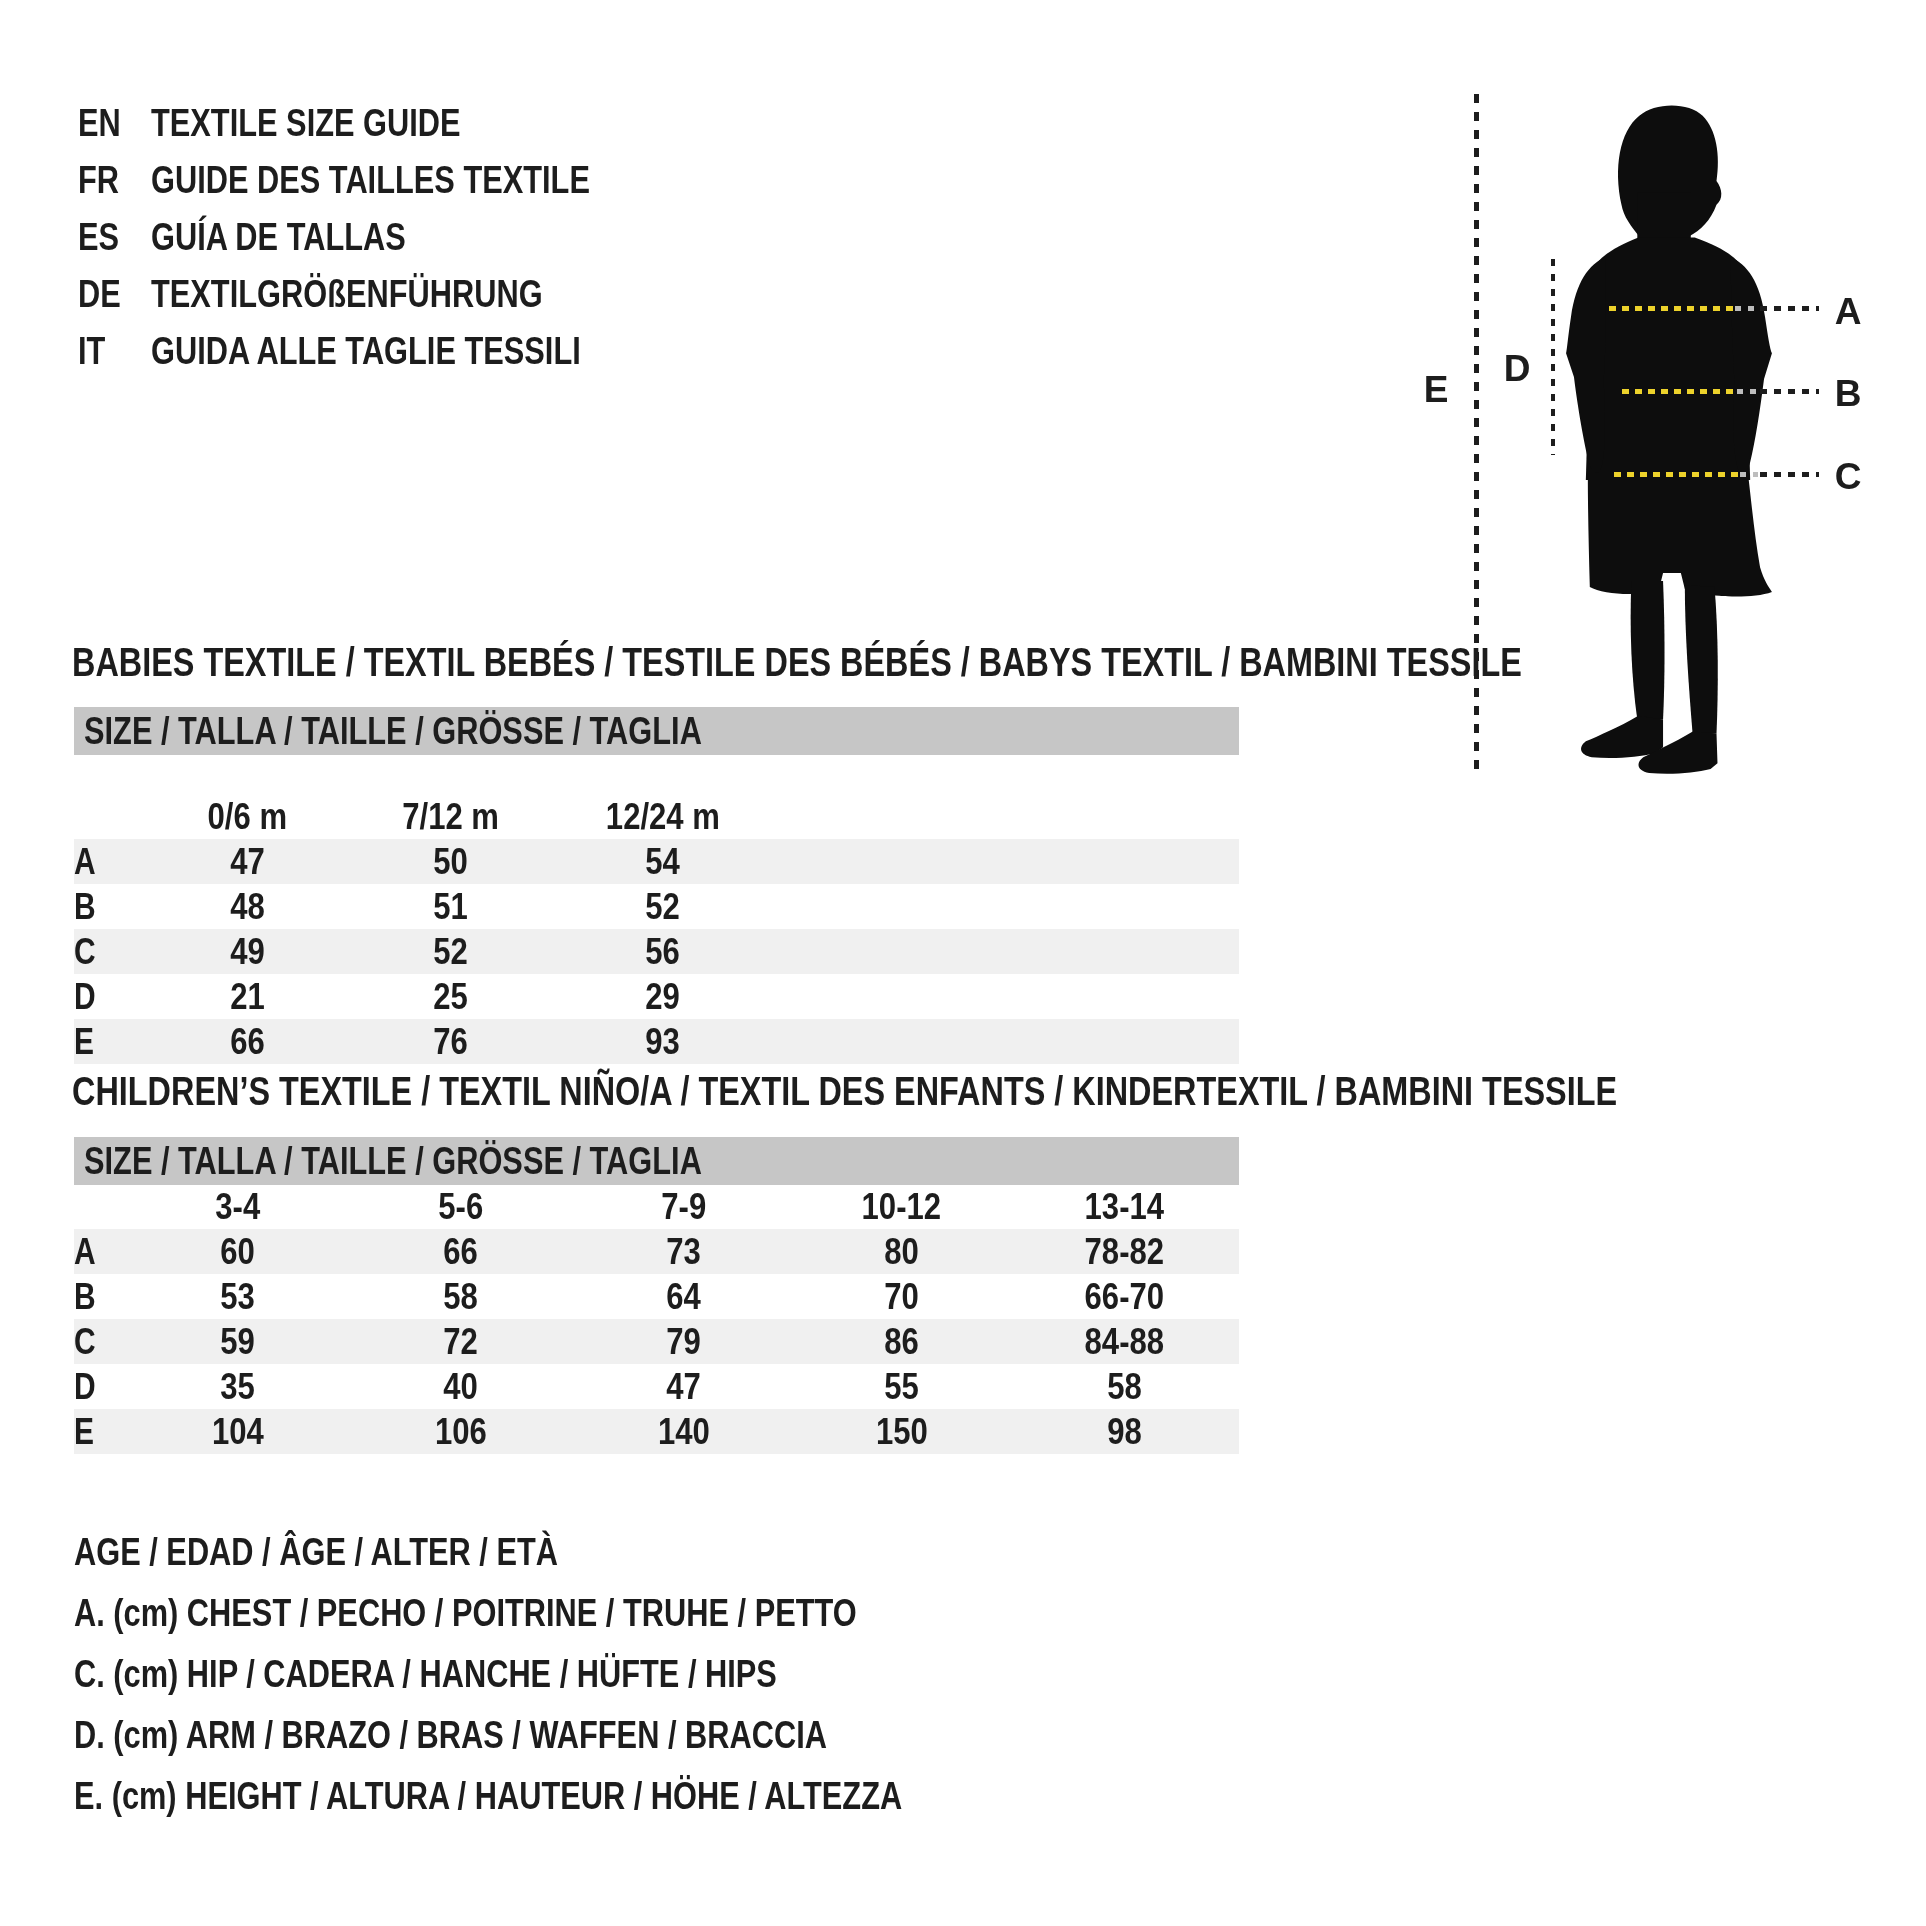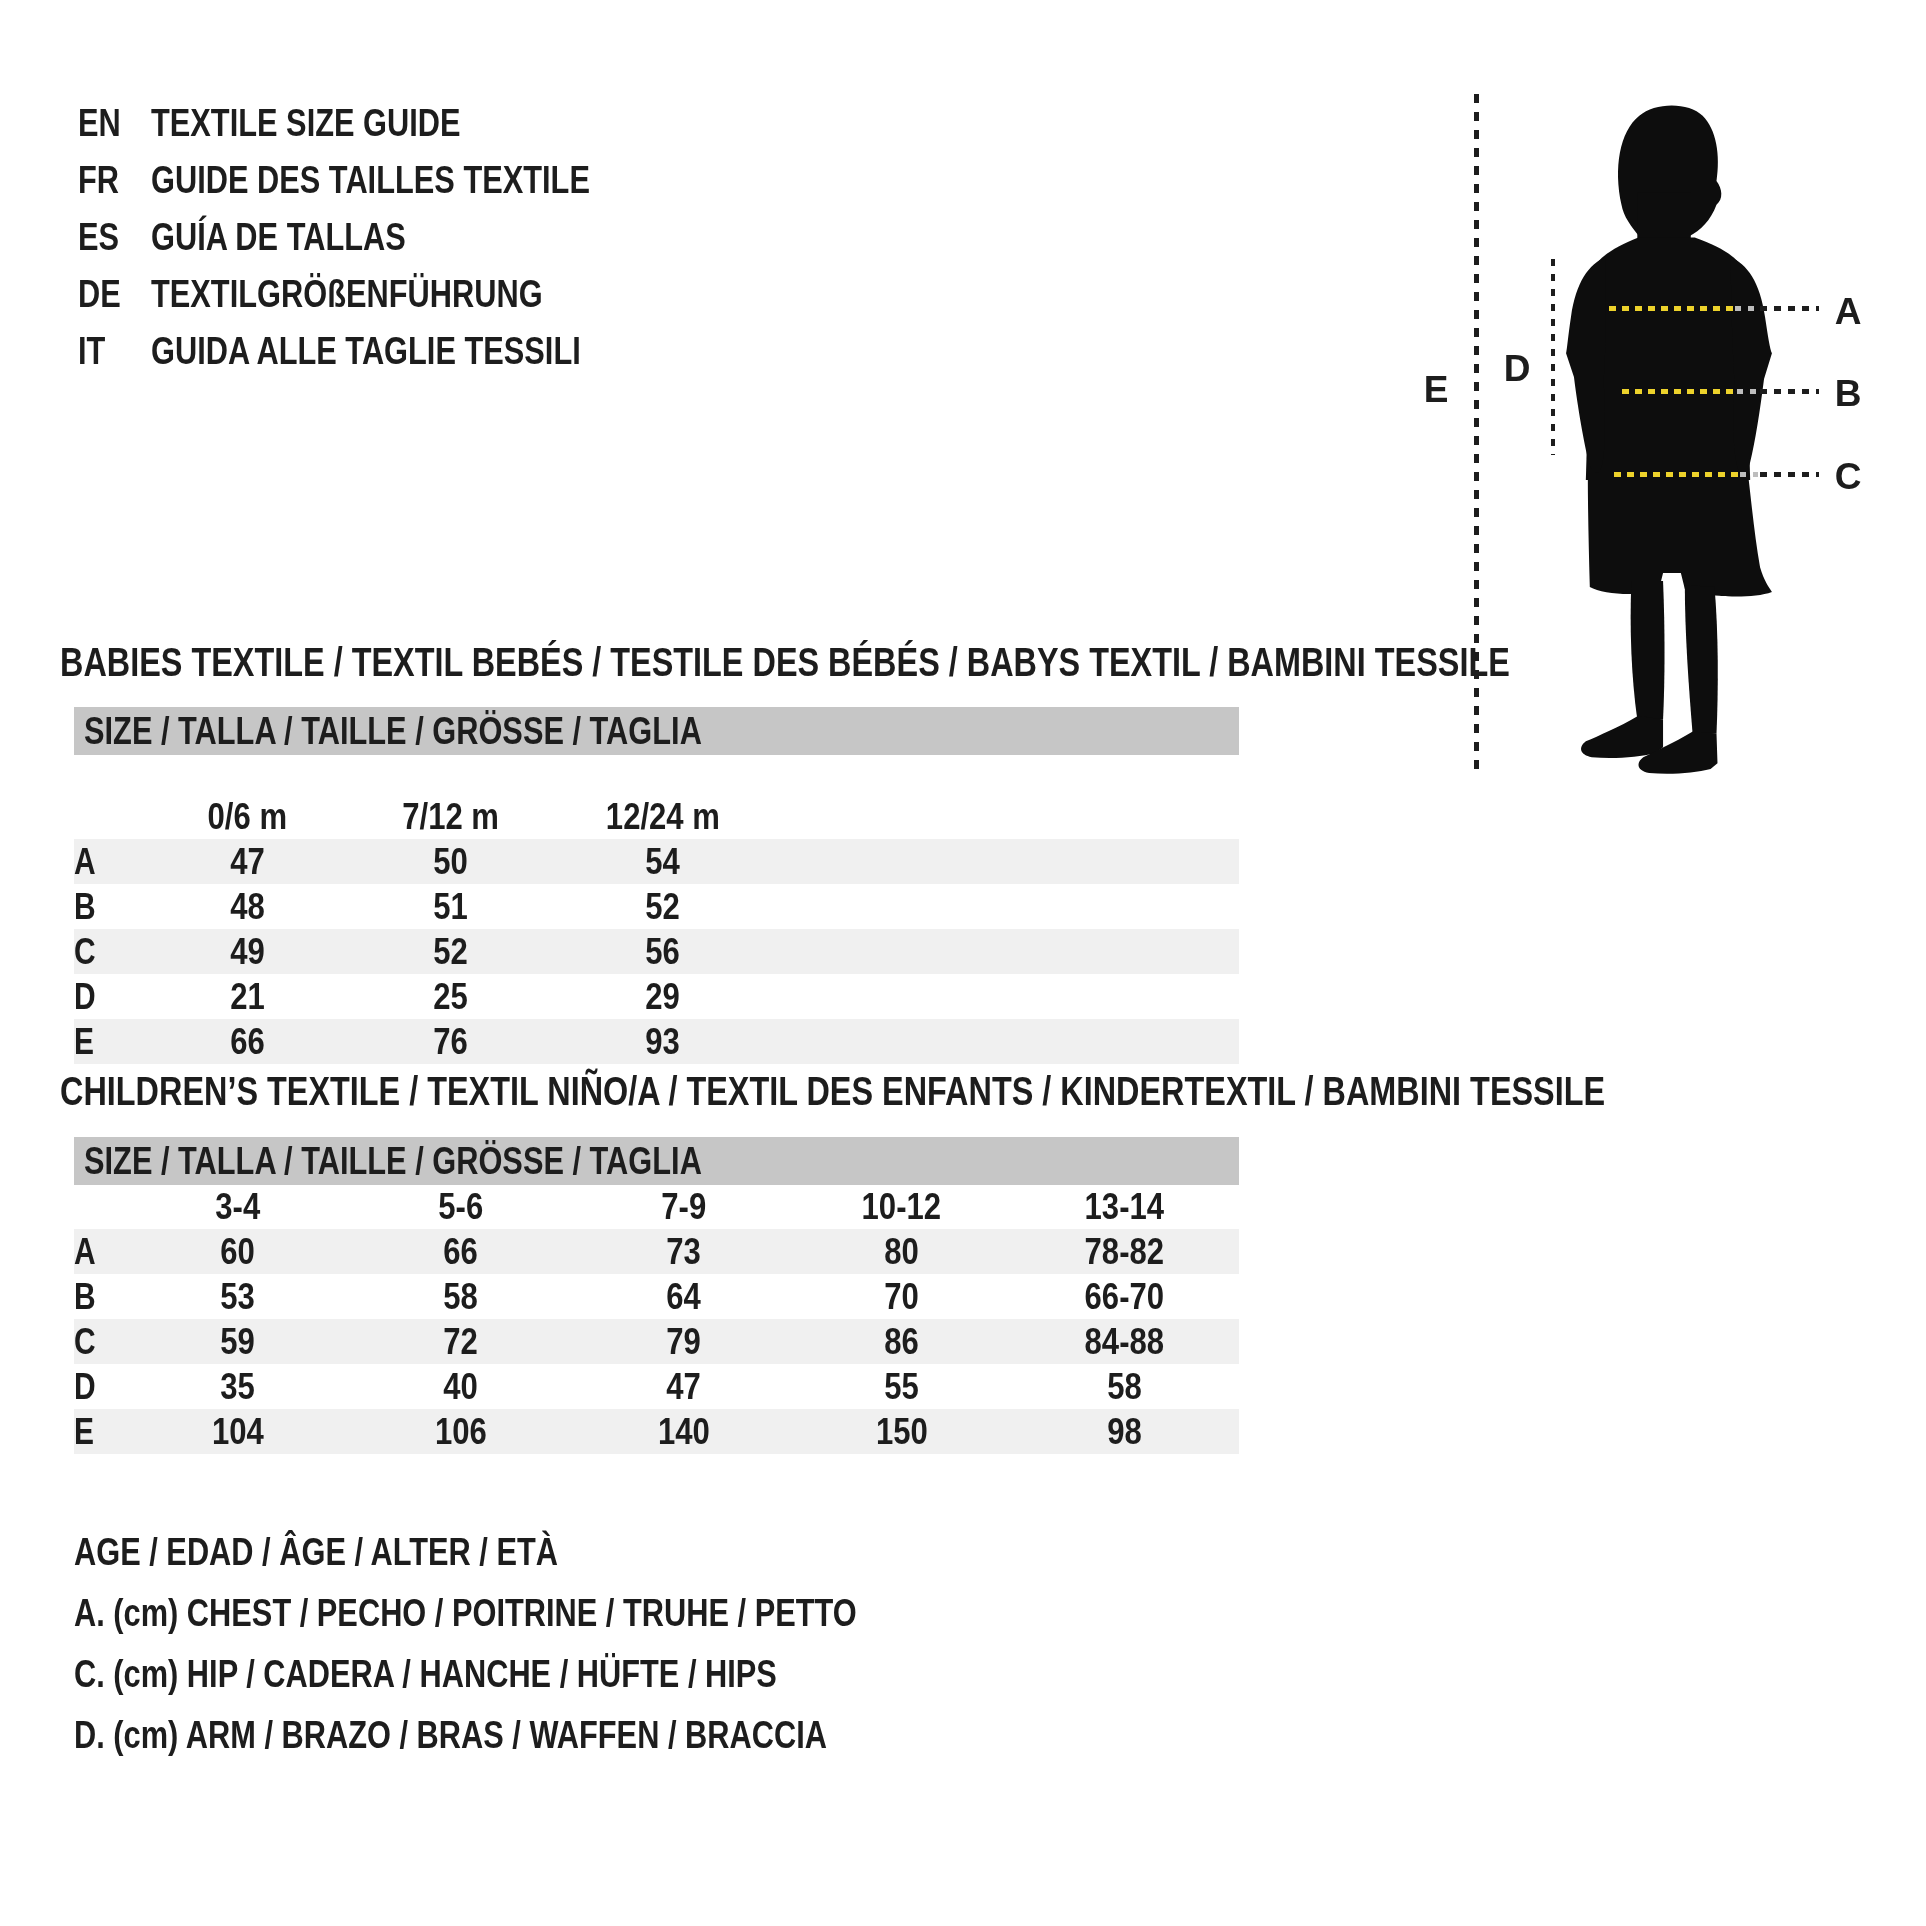--- a/index.html
+++ b/index.html
@@ -8,21 +8,21 @@
   .cx{display:inline-block;transform:scaleX(0.81);transform-origin:0 50%;white-space:nowrap;}
   .cxc{display:inline-block;transform:scaleX(0.84);white-space:nowrap;}
 
   
   .lang-block{position:absolute;left:74px;top:95px;}
   .lang-row{position:relative;height:57px;width:693px;}
   .lang-code{position:absolute;left:4px;top:0;line-height:57px;font-size:38px;}
   .lang-title{position:absolute;left:77px;top:0;line-height:57px;font-size:38px;}
 
   
-  .sec-heading{position:absolute;left:60px;font-size:40px;line-height:44px;}
+  .sec-heading{position:absolute;left:72px;font-size:40px;line-height:44px;}
   #babies-heading{top:640px;}
   #children-heading{top:1069px;}
 
   
   .size-bar{position:absolute;left:74px;width:1165px;height:48px;background:#c6c6c6;font-size:38px;}
   .size-bar .cx{margin-left:10px;line-height:48px;}
   #babies-bar{top:707px;}
   #children-bar{top:1137px;}
 
   
@@ -222,16 +222,17 @@
         <div class="t-cell"><span class="cxc">150</span></div>
         <div class="t-cell"><span class="cxc">98</span></div>
       </div>
     </div>
 
   <div class="legend">
       <div class="legend-line"><span class="cx">AGE / EDAD / ÂGE / ALTER / ETÀ</span></div>
       <div class="legend-line"><span class="cx">A. (cm) CHEST / PECHO / POITRINE / TRUHE / PETTO</span></div>
       <div class="legend-line"><span class="cx">C. (cm) HIP / CADERA / HANCHE / HÜFTE / HIPS</span></div>
       <div class="legend-line"><span class="cx">D. (cm) ARM / BRAZO / BRAS / WAFFEN / BRACCIA</span></div>
+      <div class="legend-line"><span class="cx">E. (cm) HEIGHT / ALTURA / HAUTEUR / HÖHE / ALTEZZA</span></div>
     </div>
 
 </div>
 
 
 </body></html>

